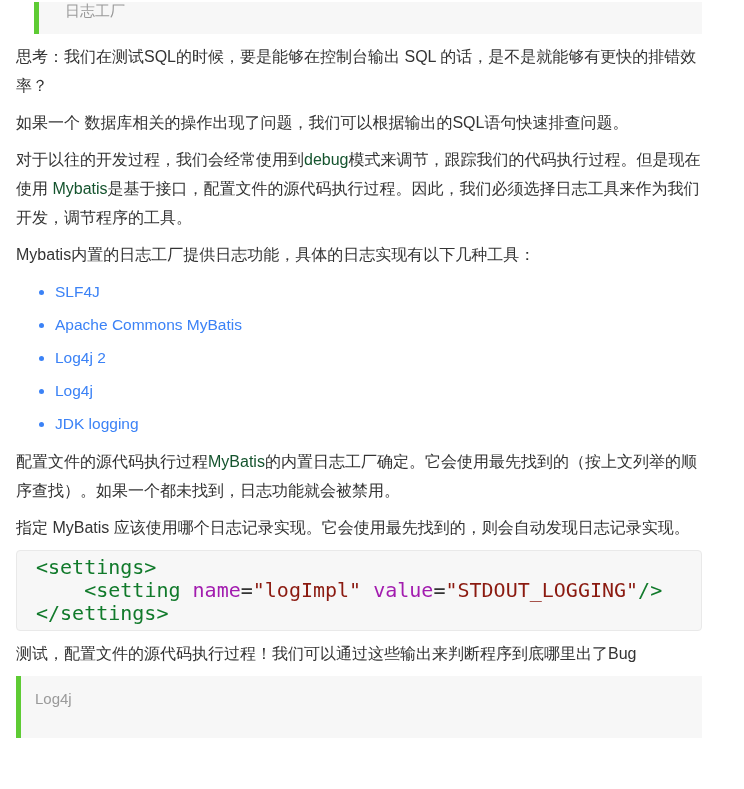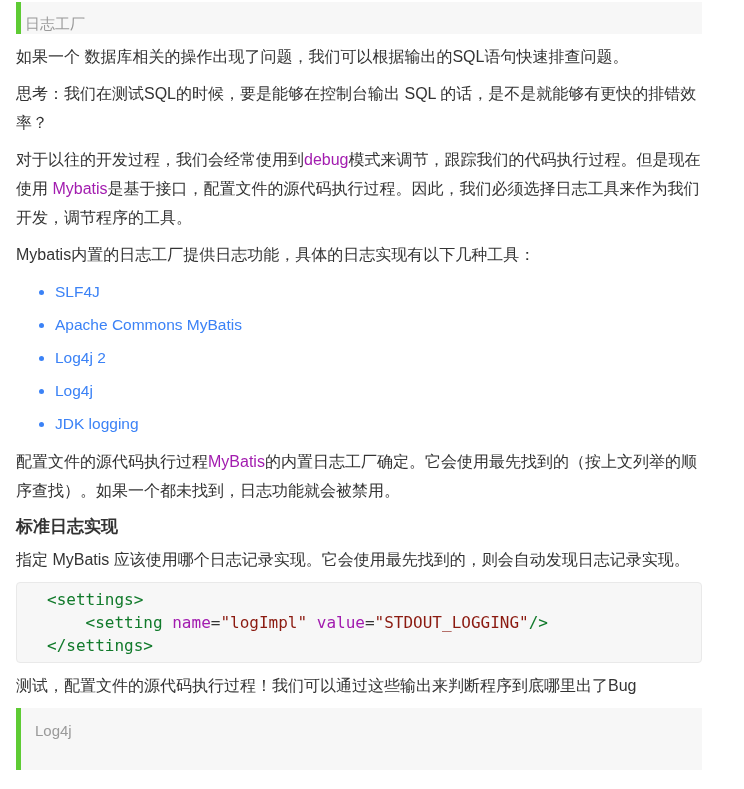--- a/index.html
+++ b/index.html
@@ -21,34 +21,35 @@
   .quote {
     border-left: 5px solid #5ecb34;
     background: #f7f7f7;
     color: #9a9a9a;
     font-size: 15px;
     box-sizing: border-box;
   }
   .quote-top {
     height: 32px;
     display: flex;
-    align-items: flex-end;
-    padding-left: 4px;
+    align-items: flex-start;
+    padding-left: 26px;
+    margin-left: 18px;
   }
   .quote-bottom {
     height: 62px;
     padding: 14px 0 0 14px;
   }
   p.para {
     margin: 8px 0;
     font-size: 16px;
     line-height: 29px;
   }
   .hl {
-    color: #a21caf;
+    color: #14532d;
   }
   ul.tool-list {
     margin: 8px 0;
     padding-left: 39px;
   }
   ul.tool-list li {
     font-size: 15.5px;
     line-height: 20px;
     margin: 13px 0;
     color: #3b82f6;
@@ -58,61 +59,60 @@
     font-size: 17px;
     font-weight: bold;
     line-height: 20px;
     color: #333333;
   }
   pre.code-block {
     margin: 8px 0;
     background: #f7f7f7;
     border: 1px solid #e9e9e9;
     border-radius: 4px;
-    padding: 5px 30px;
+    padding: 5px 19px;
     font-family: "DejaVu Sans Mono", "Liberation Mono", monospace;
-    font-size: 16px;
+    font-size: 20px;
     line-height: 23px;
     white-space: pre;
     color: #333333;
   }
   .code-line { display: block; }
   .tok-tag { color: #117a2b; }
   .tok-attr { color: #a21caf; }
   .tok-eq  { color: #333333; }
   .tok-str { color: #8b1a10; }
 </style>
 </head>
 <body>
 
 <div class="content">
 
   <div class="quote quote-top">
     <span>日志工厂</span>
   </div>
 
+  <p class="para">思考：我们在测试SQL的时候，要是能够在控制台输出 SQL 的话，是不是就能够有更快的排错效率？</p>
+
   <p class="para">如果一个 数据库相关的操作出现了问题，我们可以根据输出的SQL语句快速排查问题。</p>
-
-  <p class="para">思考：我们在测试SQL的时候，要是能够在控制台输出 SQL 的话，是不是就能够有更快的排错效率？</p>
 
   <p class="para"><span>对于以往的开发过程，我们会经常使用到</span><span class="hl">debug</span><span>模式来调节，跟踪我们的代码执行过程。但是现在使用 </span><span class="hl">Mybatis</span><span>是基于接口，配置文件的源代码执行过程。因此，我们必须选择日志工具来作为我们开发，调节程序的工具。</span></p>
 
   <p class="para">Mybatis内置的日志工厂提供日志功能，具体的日志实现有以下几种工具：</p>
 
   <ul class="tool-list">
     <li>SLF4J</li>
     <li>Apache Commons MyBatis</li>
     <li>Log4j 2</li>
     <li>Log4j</li>
     <li>JDK logging</li>
   </ul>
 
   <p class="para"><span>配置文件的源代码执行过程</span><span class="hl">MyBatis</span><span>的内置日志工厂确定。它会使用最先找到的（按上文列举的顺序查找）。如果一个都未找到，日志功能就会被禁用。</span></p>
 
-  <h4 class="sub-heading">标准日志实现</h4>
 
   <p class="para">指定 MyBatis 应该使用哪个日志记录实现。它会使用最先找到的，则会自动发现日志记录实现。</p>
 
   <pre class="code-block"><span class="code-line"><span class="tok-tag">&lt;settings&gt;</span></span><span class="code-line"><span>    </span><span class="tok-tag">&lt;setting </span><span class="tok-attr">name</span><span class="tok-eq">=</span><span class="tok-str">"logImpl"</span><span> </span><span class="tok-attr">value</span><span class="tok-eq">=</span><span class="tok-str">"STDOUT_LOGGING"</span><span class="tok-tag">/&gt;</span></span><span class="code-line"><span class="tok-tag">&lt;/settings&gt;</span></span></pre>
 
   <p class="para">测试，配置文件的源代码执行过程！我们可以通过这些输出来判断程序到底哪里出了Bug</p>
 
   <div class="quote quote-bottom">
     <span>Log4j</span>
   </div>

